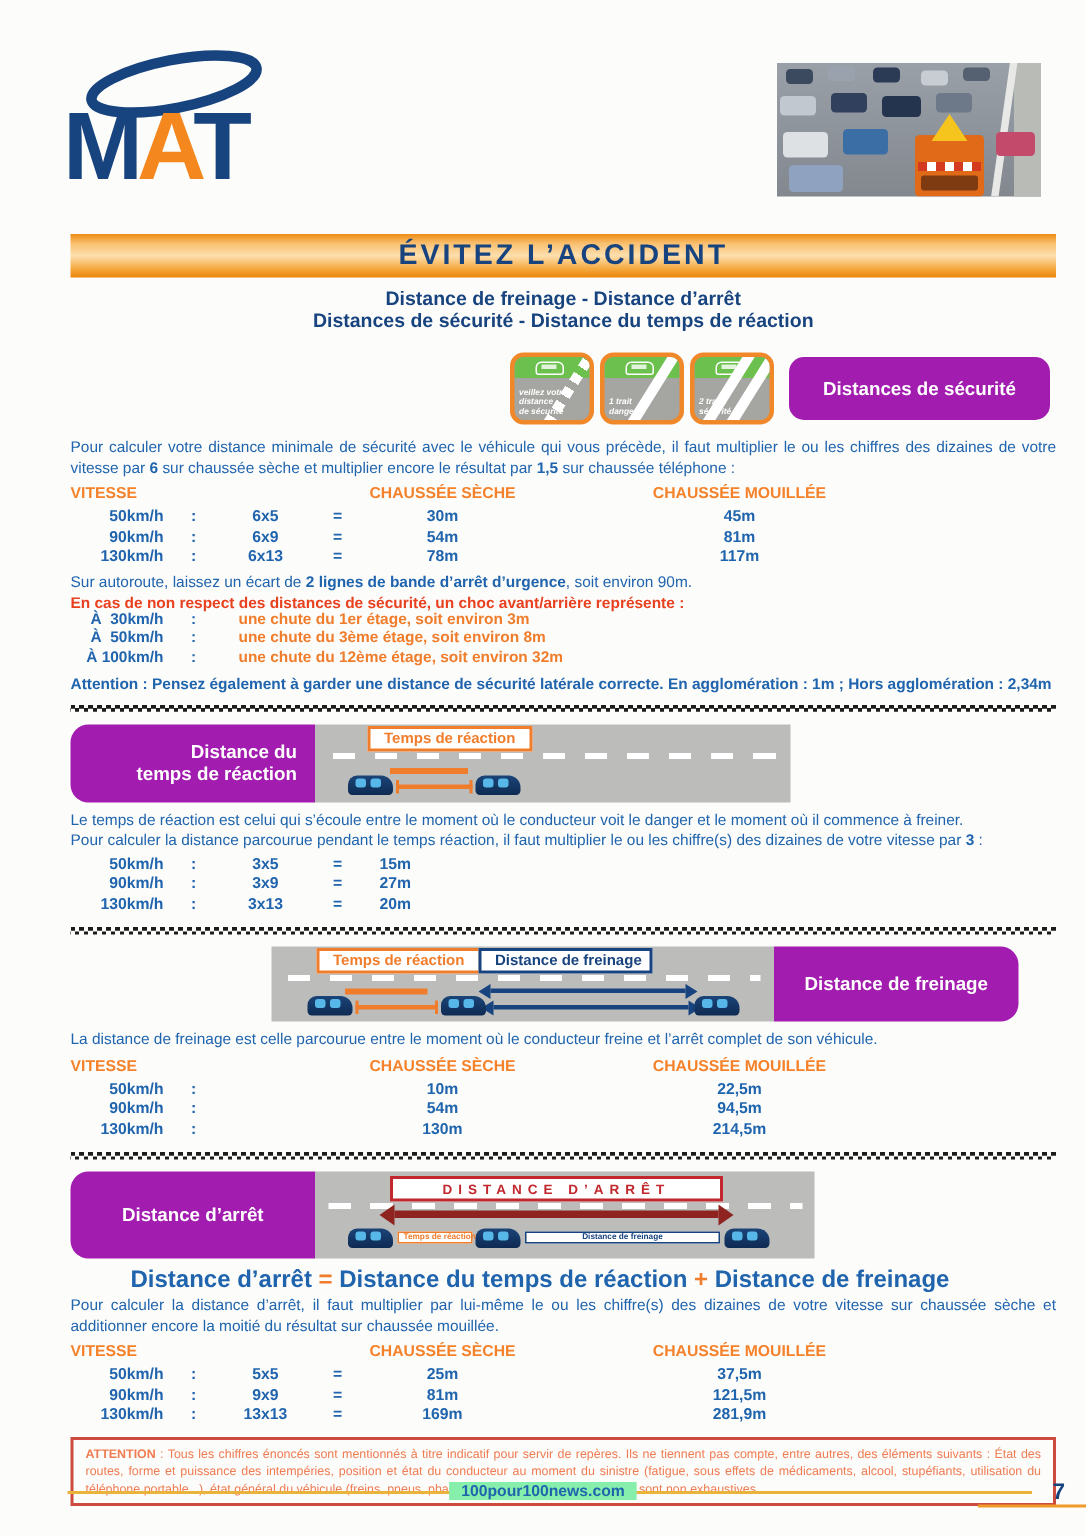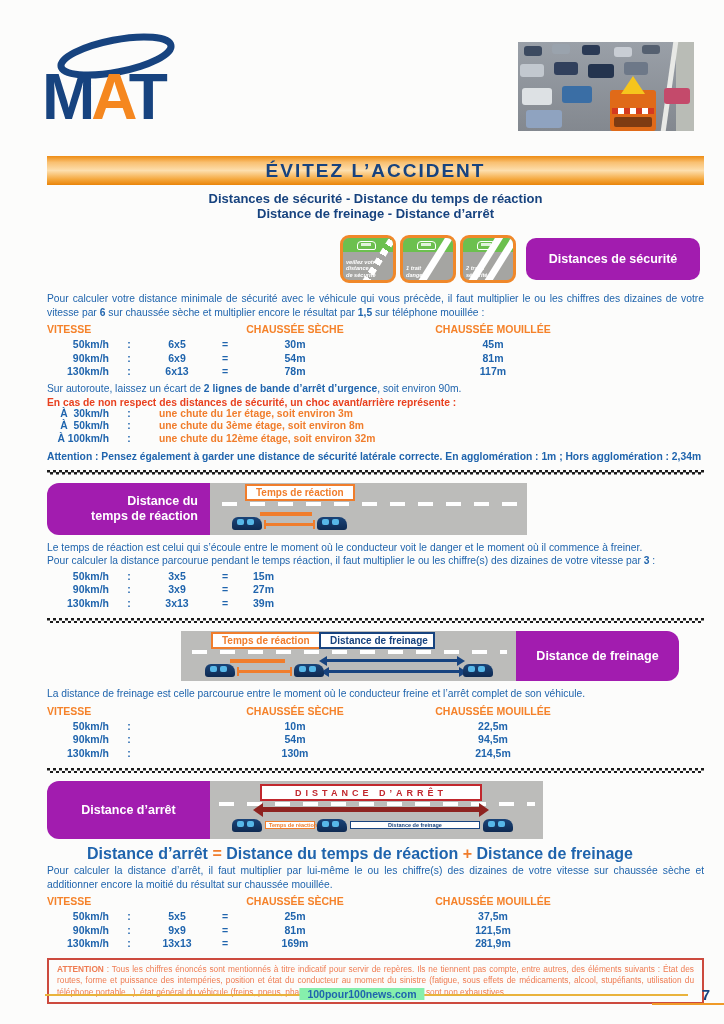--- a/index.html
+++ b/index.html
@@ -139,22 +139,22 @@
       <div class="cab"></div>
     </div>
   </div>
 
   <div class="main">
 
     <div class="banner">
       <span class="t">ÉVITEZ L’ACCIDENT</span>
     </div>
     <div class="subtitle">
+      <div>Distance de freinage - Distance d’arrêt</div>
       <div>Distances de sécurité - Distance du temps de réaction</div>
-      <div>Distance de freinage - Distance d’arrêt</div>
     </div>
 
     <div class="g1">
       <div class="sign">
         <div class="sgreen"></div>
         <div class="stripe dashed" style="right:10px;"></div>
         <div class="scar"></div>
         <div class="stext">
           <div>veillez votre</div>
           <div>distance</div>
@@ -176,21 +176,21 @@
         <div class="stripe" style="right:24px;"></div>
         <div class="scar"></div>
         <div class="stext">
           <div>2 traits</div>
           <div>sécurité</div>
         </div>
       </div>
       <div class="lbl lbl1">Distances de sécurité</div>
     </div>
 
-    <p class="para"><span>Pour calculer votre distance minimale de sécurité avec le véhicule qui vous précède, il faut multiplier le ou les chiffres des dizaines de votre vitesse par </span><b>6</b><span> sur chaussée sèche et multiplier encore le résultat par </span><b>1,5</b><span> sur téléphone mouillée :</span></p>
+    <p class="para"><span>Pour calculer votre distance minimale de sécurité avec le véhicule qui vous précède, il faut multiplier le ou les chiffres des dizaines de votre vitesse par </span><b>6</b><span> sur chaussée sèche et multiplier encore le résultat par </span><b>1,5</b><span> sur chaussée téléphone :</span></p>
 
     <div class="thead">
       <span class="h1">VITESSE</span>
       <span class="h2">CHAUSSÉE SÈCHE</span>
       <span class="h3">CHAUSSÉE MOUILLÉE</span>
     </div>
     <div class="trow">
         <span class="cs">50km/h</span>
         <span class="cc">:</span>
         <span class="cf">6x5</span>
@@ -269,21 +269,21 @@
         <span class="cf">3x9</span>
         <span class="ce">=</span>
         <span class="cd left">27m</span>
         <span class="cw"></span>
       </div>
     <div class="trow">
         <span class="cs">130km/h</span>
         <span class="cc">:</span>
         <span class="cf">3x13</span>
         <span class="ce">=</span>
-        <span class="cd left">39m</span>
+        <span class="cd left">20m</span>
         <span class="cw"></span>
       </div>
 
     <div class="checker"></div>
 
     <div class="g g3">
       <div class="road"></div>
       <div class="dash" style="left:145px;width:315px;top:19px;"></div>
       <div class="lbl lbl3">Distance de freinage</div>
       <div class="tag tag-o" style="left:164px;top:1px;">Temps de réaction</div>

